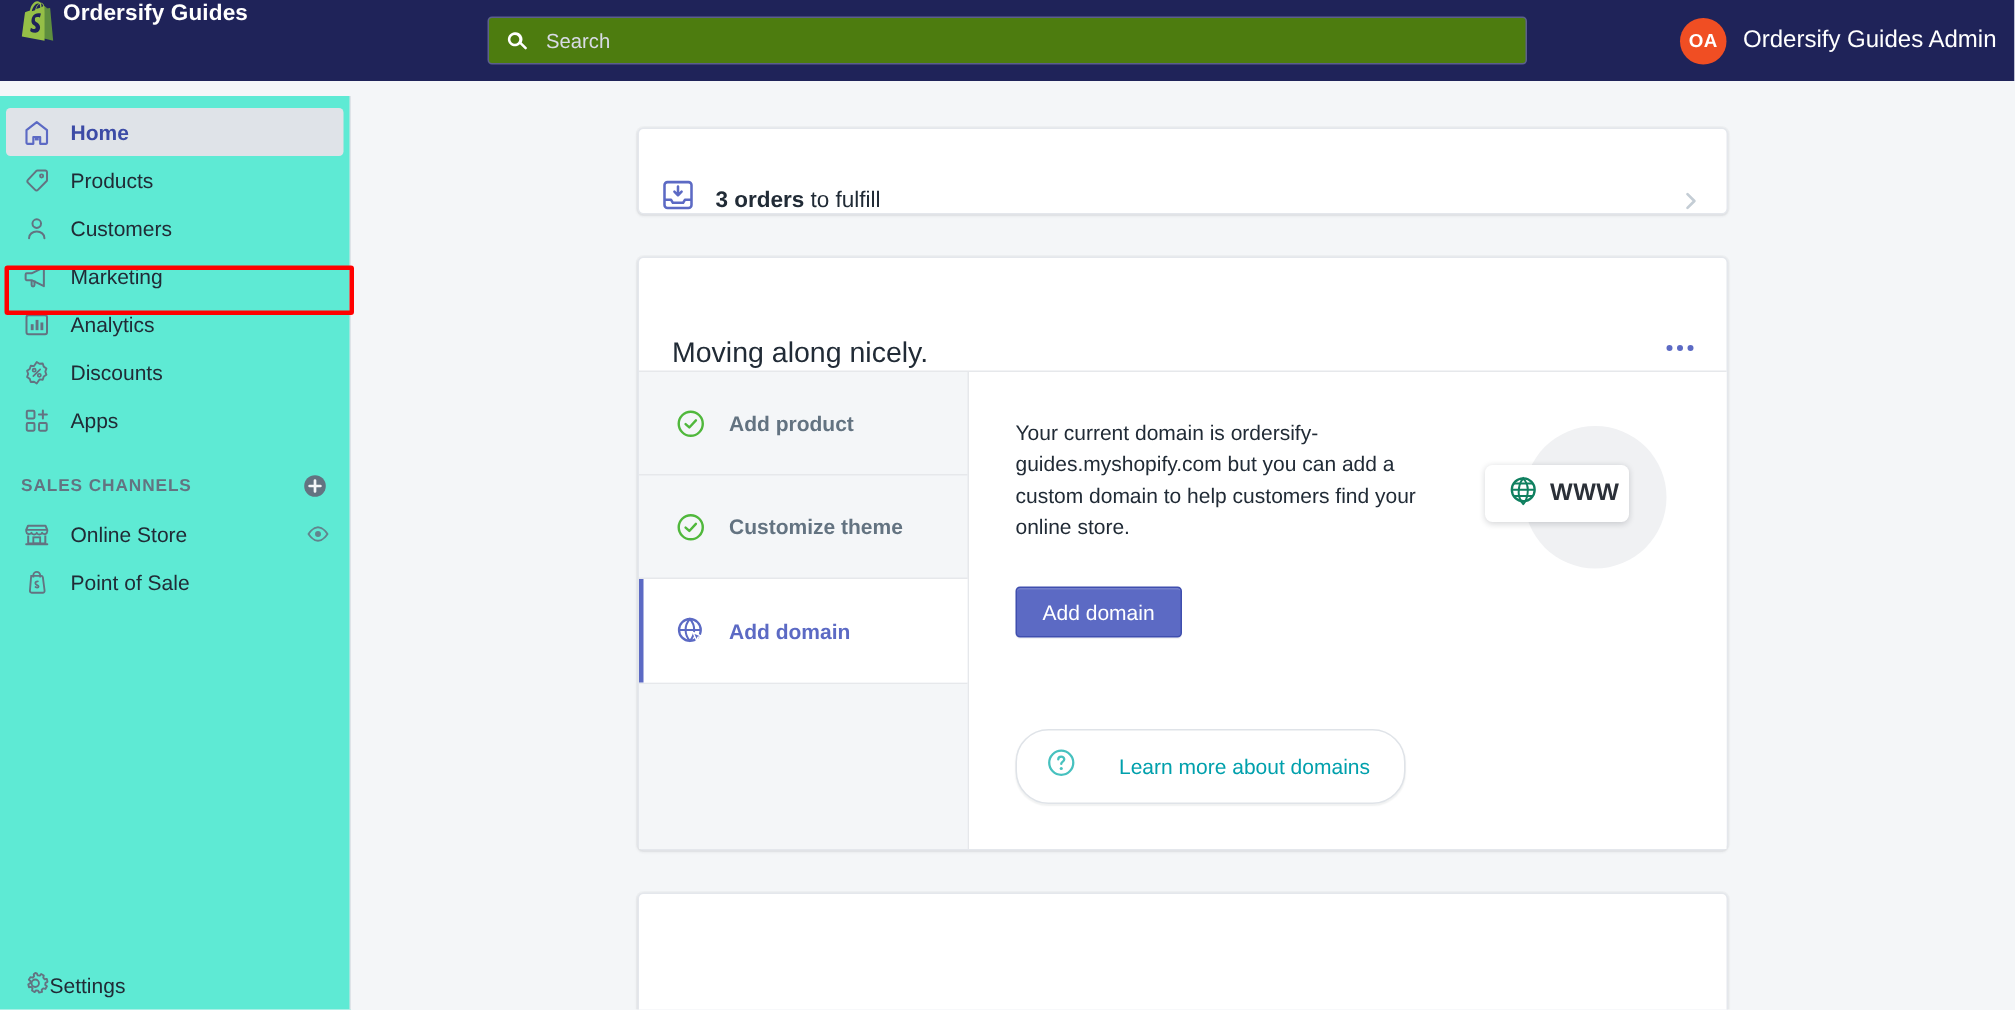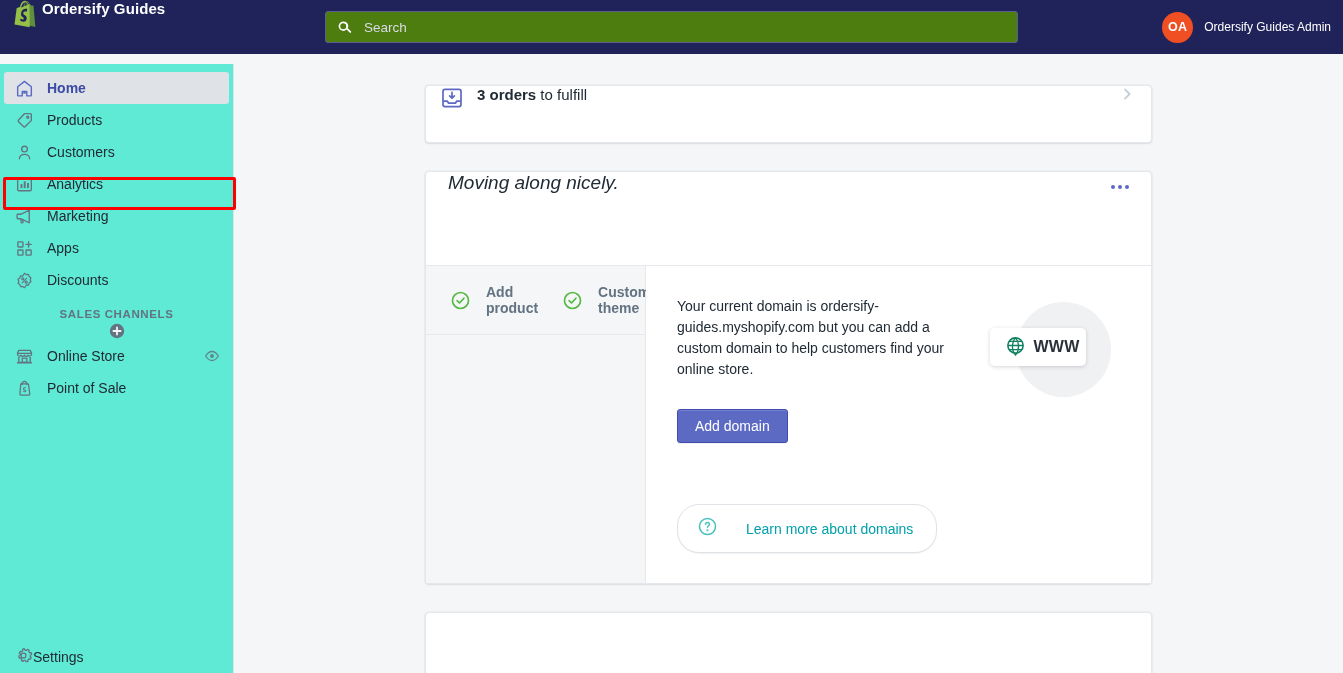--- a/index.html
+++ b/index.html
@@ -49,21 +49,21 @@
     height: 54px; display: flex; align-items: center; gap: 11px;
     cursor: pointer;
   }
   .avatar {
     width: 31px; height: 31px; border-radius: 50%;
     background: #f04e23;
     color: #fff; font-size: 12.5px; font-weight: bold;
     display: flex; align-items: center; justify-content: center;
     letter-spacing: .3px;
   }
-  .user-name { color: #ffffff; font-size: 12px; }
+  .user-name { color: #ffffff; font-size: 16px; }
 
   
   .sidebar {
     position: absolute; left: 0; top: 64px;
     width: 234px; height: 619px;
     background: #5eead4;
     border-right: 1px solid #dfe3e8;
   }
   .nav-list { padding: 8px 4px 0 4px; }
   .nav-item {
@@ -87,21 +87,20 @@
   .nav-badge {
     background: #dfe3e8; color: #42526e;
     font-size: 11.5px; border-radius: 9px;
     padding: 2px 8px; min-width: 22px; text-align: center;
   }
 
   .section-head {
     display: flex; align-items: center;
     height: 32px; padding: 0 10px 0 10px;
     margin-top: 12px;
-    flex-direction: column;
   }
   .section-title {
     flex: 1; color: #637381;
     font-size: 11.5px; font-weight: bold;
     letter-spacing: .6px;
   }
   .section-action { width: 18px; height: 18px; cursor: pointer; }
   .ch-action { width: 18px; height: 18px; cursor: pointer; opacity: .85; }
 
   .settings-row {
@@ -133,52 +132,51 @@
   .card {
     background: #ffffff;
     border: 1px solid #e4e7ec;
     border-radius: 4px;
     box-shadow: 0 0 0 1px rgba(63,63,68,0.03), 0 1px 2px rgba(63,63,68,0.10);
   }
 
   
   .orders-card {
     height: 58px;
-    display: flex; align-items: flex-start;
+    display: flex; align-items: flex-end;
     padding: 0 16px 0 14px;
     cursor: pointer;
     margin-bottom: 28px;
   }
   .orders-ico { width: 24px; height: 24px; margin-right: 13px; flex: none; }
   .orders-text { flex: 1; font-size: 15px; color: #212b36; }
   .orders-text b { font-weight: bold; }
   .chev { width: 16px; height: 16px; }
 
   
   .setup-card { margin-bottom: 28px; }
   .setup-head {
-    height: 94px; display: flex; align-items: flex-start;
+    height: 76px; display: flex; align-items: flex-end;
     padding: 0 14px 0 22px;
     border-bottom: 1px solid #e6e8eb;
-    font-style: italic;
   }
   .setup-title { flex: 1; font-size: 19px; color: #212b36; }
   .kebab {
     width: 34px; height: 30px; border-radius: 3px;
     display: flex; align-items: center; justify-content: center;
     gap: 3px; cursor: pointer;
   }
   .kebab i { width: 4px; height: 4px; border-radius: 50%; background: #5c6ac4; display:block; }
 
   .setup-body { display: flex; align-items: stretch; }
   .task-col {
     width: 220px; flex: none;
     background: #f4f6f8;
     border-right: 1px solid #e6e8eb;
-    display: flex; 
+    display: flex; flex-direction: column;
   }
   .task {
     height: 69px; display: flex; align-items: center;
     padding-left: 24px; cursor: pointer;
     border-bottom: 1px solid #e6e8eb;
     position: relative;
   }
   .task .t-ico { width: 21px; height: 21px; margin-right: 15px; flex: none; }
   .task .t-label { font-size: 14px; font-weight: bold; color: #637381; }
   .task.done .t-label { color: #637381; }
@@ -322,61 +320,61 @@
             <circle cx="10" cy="6.4" r="3" fill="none" stroke="#637381" stroke-width="1.4"></circle>
             <path d="M4.6 16.6c0-2.8 2.4-4.6 5.4-4.6s5.4 1.8 5.4 4.6" fill="none" stroke="#637381" stroke-width="1.4" stroke-linecap="round"></path>
           </svg>
         </span>
         <span class="nav-label">Customers</span>
       </div>
 
       <div class="nav-item">
         <span class="nav-ico">
           <svg viewBox="0 0 20 20" width="19" height="19">
+            <path d="M3 7.6h3.4L15 3.4v13.2L6.4 12.4H3a.8.8 0 01-.8-.8V8.4A.8.8 0 013 7.6z" fill="none" stroke="#637381" stroke-width="1.4" stroke-linejoin="round"></path>
+            <path d="M6.4 12.6v3.2a1 1 0 002 0v-3.2" fill="none" stroke="#637381" stroke-width="1.4"></path>
+          </svg>
+        </span>
+        <span class="nav-label">Marketing</span>
+      </div>
+
+      <div class="nav-item">
+        <span class="nav-ico">
+          <svg viewBox="0 0 20 20" width="19" height="19">
             <rect x="2.8" y="3.4" width="14.4" height="13.2" rx="1.4" fill="none" stroke="#637381" stroke-width="1.4"></rect>
             <rect x="5.8" y="9.6" width="2" height="4.2" fill="#637381"></rect>
             <rect x="9.2" y="6.6" width="2" height="7.2" fill="#637381"></rect>
             <rect x="12.6" y="8.4" width="2" height="5.4" fill="#637381"></rect>
           </svg>
         </span>
         <span class="nav-label">Analytics</span>
       </div>
 
       <div class="nav-item">
         <span class="nav-ico">
           <svg viewBox="0 0 20 20" width="19" height="19">
-            <path d="M3 7.6h3.4L15 3.4v13.2L6.4 12.4H3a.8.8 0 01-.8-.8V8.4A.8.8 0 013 7.6z" fill="none" stroke="#637381" stroke-width="1.4" stroke-linejoin="round"></path>
-            <path d="M6.4 12.6v3.2a1 1 0 002 0v-3.2" fill="none" stroke="#637381" stroke-width="1.4"></path>
-          </svg>
-        </span>
-        <span class="nav-label">Marketing</span>
+            <path d="M10 2.4l1.9 1.3 2.3-.2.7 2.2 1.9 1.3-.8 2.2.8 2.2-1.9 1.3-.7 2.2-2.3-.2L10 17.6l-1.9-1.3-2.3.2-.7-2.2-1.9-1.3.8-2.2-.8-2.2 1.9-1.3.7-2.2 2.3.2L10 2.4z" fill="none" stroke="#637381" stroke-width="1.3" stroke-linejoin="round"></path>
+            <circle cx="8.2" cy="8.2" r="1.1" fill="none" stroke="#637381" stroke-width="1.2"></circle>
+            <circle cx="11.8" cy="11.8" r="1.1" fill="none" stroke="#637381" stroke-width="1.2"></circle>
+            <path d="M12.4 7.6l-4.8 4.8" stroke="#637381" stroke-width="1.2" stroke-linecap="round"></path>
+          </svg>
+        </span>
+        <span class="nav-label">Discounts</span>
       </div>
 
       <div class="nav-item">
         <span class="nav-ico">
           <svg viewBox="0 0 20 20" width="19" height="19">
             <rect x="3" y="3" width="5.4" height="5.4" rx=".8" fill="none" stroke="#637381" stroke-width="1.4"></rect>
             <rect x="3" y="11.6" width="5.4" height="5.4" rx=".8" fill="none" stroke="#637381" stroke-width="1.4"></rect>
             <rect x="11.6" y="11.6" width="5.4" height="5.4" rx=".8" fill="none" stroke="#637381" stroke-width="1.4"></rect>
             <path d="M14.3 2.8v5.6M11.5 5.6h5.6" stroke="#637381" stroke-width="1.4" stroke-linecap="round"></path>
           </svg>
         </span>
         <span class="nav-label">Apps</span>
-      </div>
-
-      <div class="nav-item">
-        <span class="nav-ico">
-          <svg viewBox="0 0 20 20" width="19" height="19">
-            <path d="M10 2.4l1.9 1.3 2.3-.2.7 2.2 1.9 1.3-.8 2.2.8 2.2-1.9 1.3-.7 2.2-2.3-.2L10 17.6l-1.9-1.3-2.3.2-.7-2.2-1.9-1.3.8-2.2-.8-2.2 1.9-1.3.7-2.2 2.3.2L10 2.4z" fill="none" stroke="#637381" stroke-width="1.3" stroke-linejoin="round"></path>
-            <circle cx="8.2" cy="8.2" r="1.1" fill="none" stroke="#637381" stroke-width="1.2"></circle>
-            <circle cx="11.8" cy="11.8" r="1.1" fill="none" stroke="#637381" stroke-width="1.2"></circle>
-            <path d="M12.4 7.6l-4.8 4.8" stroke="#637381" stroke-width="1.2" stroke-linecap="round"></path>
-          </svg>
-        </span>
-        <span class="nav-label">Discounts</span>
       </div>
 
       <div class="section-head">
         <span class="section-title">SALES CHANNELS</span>
         <span class="section-action">
           <svg viewBox="0 0 20 20" width="18" height="18">
             <circle cx="10" cy="10" r="8" fill="#637381"></circle>
             <path d="M10 6v8M6 10h8" stroke="#f4f6f8" stroke-width="2" stroke-linecap="round"></path>
           </svg>
         </span>

